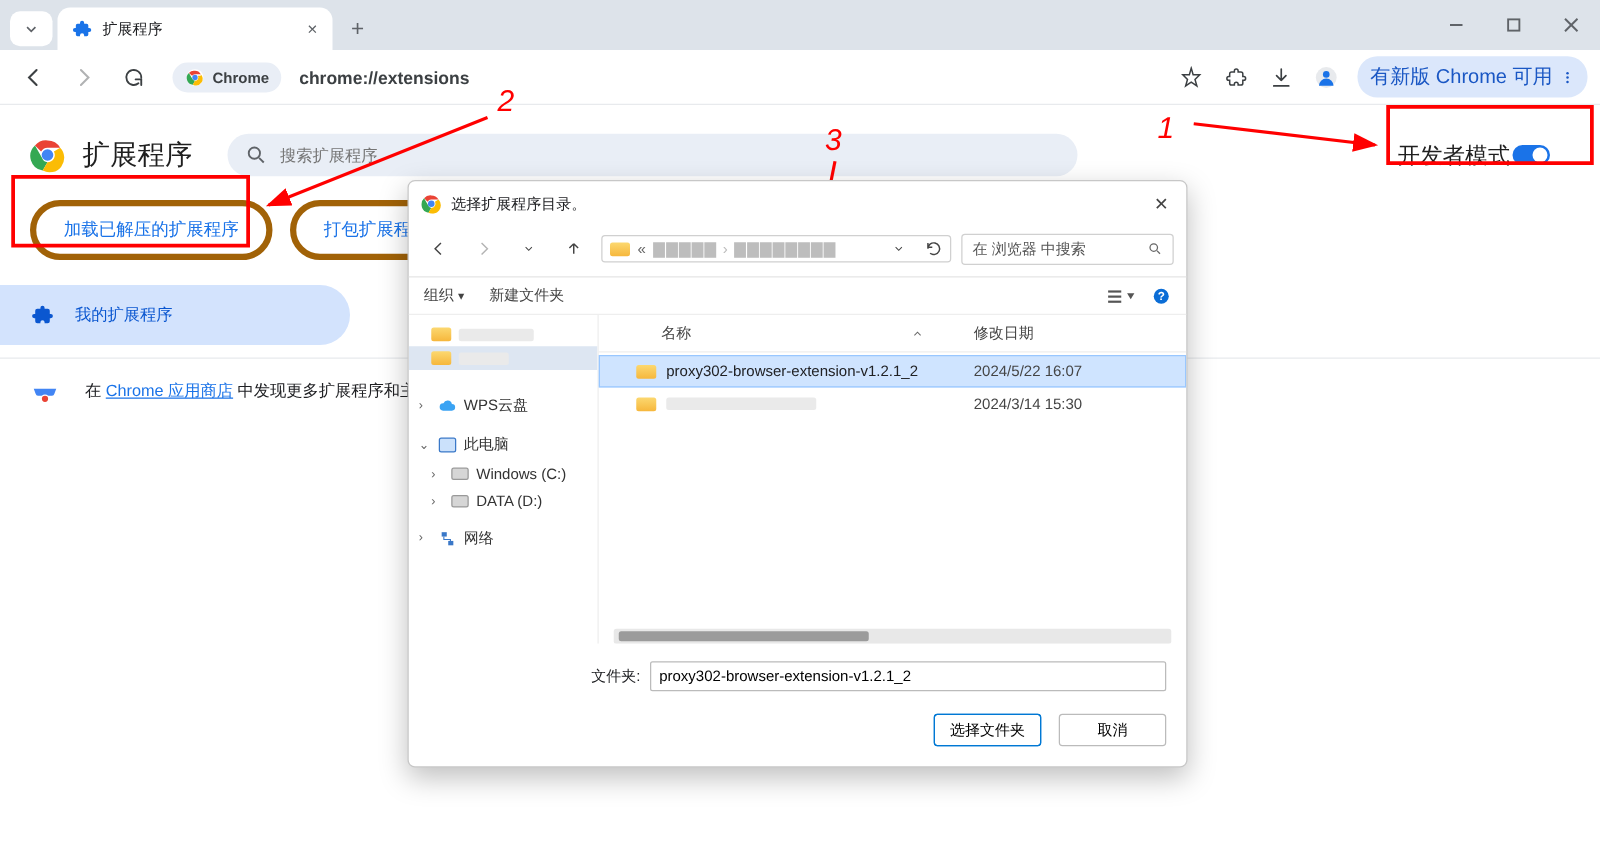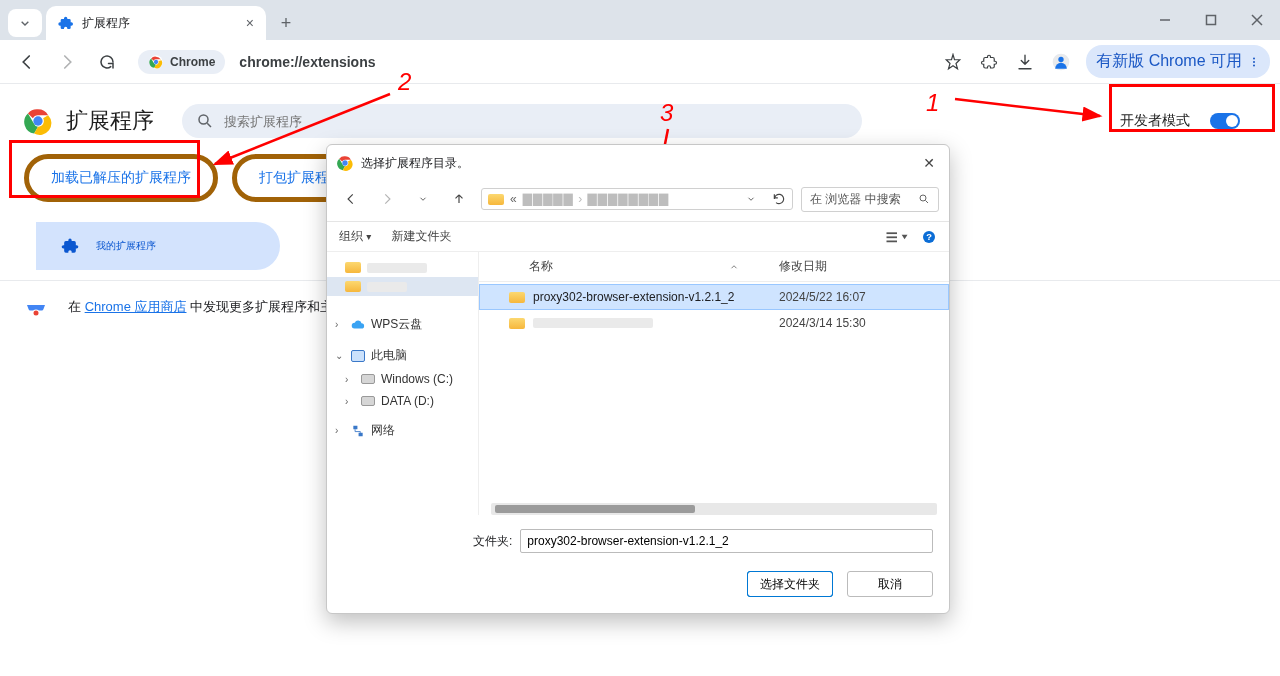--- a/index.html
+++ b/index.html
@@ -28,47 +28,47 @@
   
   .page { position: relative; height: calc(676px - 84px); background:#fff; }
 
   .page-header { display:flex; align-items:center; padding: 20px 24px 6px 24px; gap: 28px; }
   .page-title-wrap { display:flex; align-items:center; gap:14px; }
   .chrome-logo { width: 28px; height:28px; }
   .page-title { font-size: 22px; color:#1f1f1f; }
   .search-wrap { flex:1; max-width: 680px; }
   .search-box { display:flex; align-items:center; background:#e9eef6; border-radius: 24px; padding: 8px 14px; gap: 10px; color:#5f6368; width: 100%; }
   .search-box input { border:none; background:transparent; outline:none; font-size:13px; flex:1; color:#5f6368; }
-  .dev-mode { margin-left:auto; display:flex; align-items:center; gap:20px; padding: 8px 16px; font-size: 14px; color:#1f1f1f; }
+  .dev-mode { margin-left:auto; display:flex; align-items:center; gap:2px; padding: 8px 16px; font-size: 18px; color:#1f1f1f; }
   .toggle { width: 30px; height: 16px; background:#1a73e8; border-radius: 10px; position:relative; }
   .toggle::after { content:''; position:absolute; right:2px; top:2px; width:12px; height:12px; background:#fff; border-radius:50%; }
 
   .action-row { display:flex; gap:14px; padding: 10px 24px; }
   .pill-btn { border:5px solid #a16207; border-radius: 24px; padding: 10px 22px; font-size: 14px; color:#1a73e8; background:#fff; cursor:pointer; }
 
   .side-list { padding: 10px 0; width: 280px; }
-  .side-item { display:flex; align-items:center; gap:16px; padding: 14px 24px; font-size:10px; color:#1f1f1f; border-radius: 0 24px 24px 0; margin-left: 36px; }
+  .side-item { display:flex; align-items:center; gap:16px; padding: 14px 24px; font-size:13px; color:#1f1f1f; border-radius: 0 24px 24px 0; }
   .side-item.active { background:#d3e3fd; color:#0b57d0; }
   .webstore-note { padding: 16px 24px; font-size:13px; line-height:1.6; display:flex; gap:20px; border-top:1px solid #e8eaed; }
   .webstore-note a { color:#1a73e8; text-decoration: underline; }
 
   
   .anno { position:absolute; color:#ff0000; font-size: 24px; font-weight: 500; pointer-events:none; font-style: italic; }
   .redbox { position:absolute; border: 3px solid #ff0000; pointer-events:none; }
   .arrow-svg { position:absolute; pointer-events:none; }
 
   
   .dialog { position:absolute; left: 326px; top: 144px; width: 624px; height: 470px; background:#fff; border:1px solid #c7c7c7; box-shadow: 0 8px 22px rgba(0,0,0,0.25); border-radius: 6px; overflow:visible; display:flex; flex-direction:column; }
   .dlg-title { display:flex; align-items:center; padding: 8px 10px; font-size:12px; gap: 8px; }
   .dlg-close { margin-left:auto; width:20px; height:20px; display:flex; align-items:center; justify-content:center; font-size:14px; color:#444; }
   .dlg-toolbar { display:flex; align-items:center; padding: 4px 10px 8px 10px; gap:8px; border-bottom:1px solid #e5e5e5; }
   .dlg-nav-btn { width:28px; height:28px; display:flex; align-items:center; justify-content:center; color:#444; }
   .dlg-path { flex:1; display:flex; align-items:center; border:1px solid #d0d0d0; border-radius:3px; padding: 3px 6px; gap:6px; font-size:12px; }
   .dlg-path .blurred { color:#bdbdbd; letter-spacing: 1px; user-select:none; }
-  .dlg-search { width: 138px; display:flex; align-items:center; border:1px solid #d0d0d0; border-radius:3px; padding: 3px 8px; gap:6px; font-size:12px; color:#555; }
+  .dlg-search { width: 170px; display:flex; align-items:center; border:1px solid #d0d0d0; border-radius:3px; padding: 3px 8px; gap:6px; font-size:12px; color:#555; }
   .dlg-secondbar { display:flex; align-items:center; padding: 6px 12px; gap: 20px; font-size:12px; color:#444; border-bottom:1px solid #eee; }
   .dlg-secondbar .right { margin-left:auto; display:flex; align-items:center; gap:12px; }
   .dlg-body { flex:1; display:flex; overflow:hidden; }
   .dlg-tree { width: 152px; border-right:1px solid #eee; padding: 6px 0; overflow:auto; }
   .tree-item { display:flex; align-items:center; gap:6px; padding: 4px 8px; font-size:12px; color:#333; white-space:nowrap; }
   .tree-item.lvl1 { padding-left: 18px; }
   .tree-item .caret { width:10px; font-size:10px; color:#666; }
   .folder-yellow { background: linear-gradient(180deg,#fcd870 0%, #f6b73c 100%); border-radius:2px; width:16px; height:11px; display:inline-block; }
   .pc-icon { width:14px; height:12px; border:1px solid #3a78c8; border-radius:2px; display:inline-block; background:#cbe1fb; }
   .drive-icon { width:14px; height:10px; background:#d6d6d6; border:1px solid #999; border-radius:2px; display:inline-block; }

